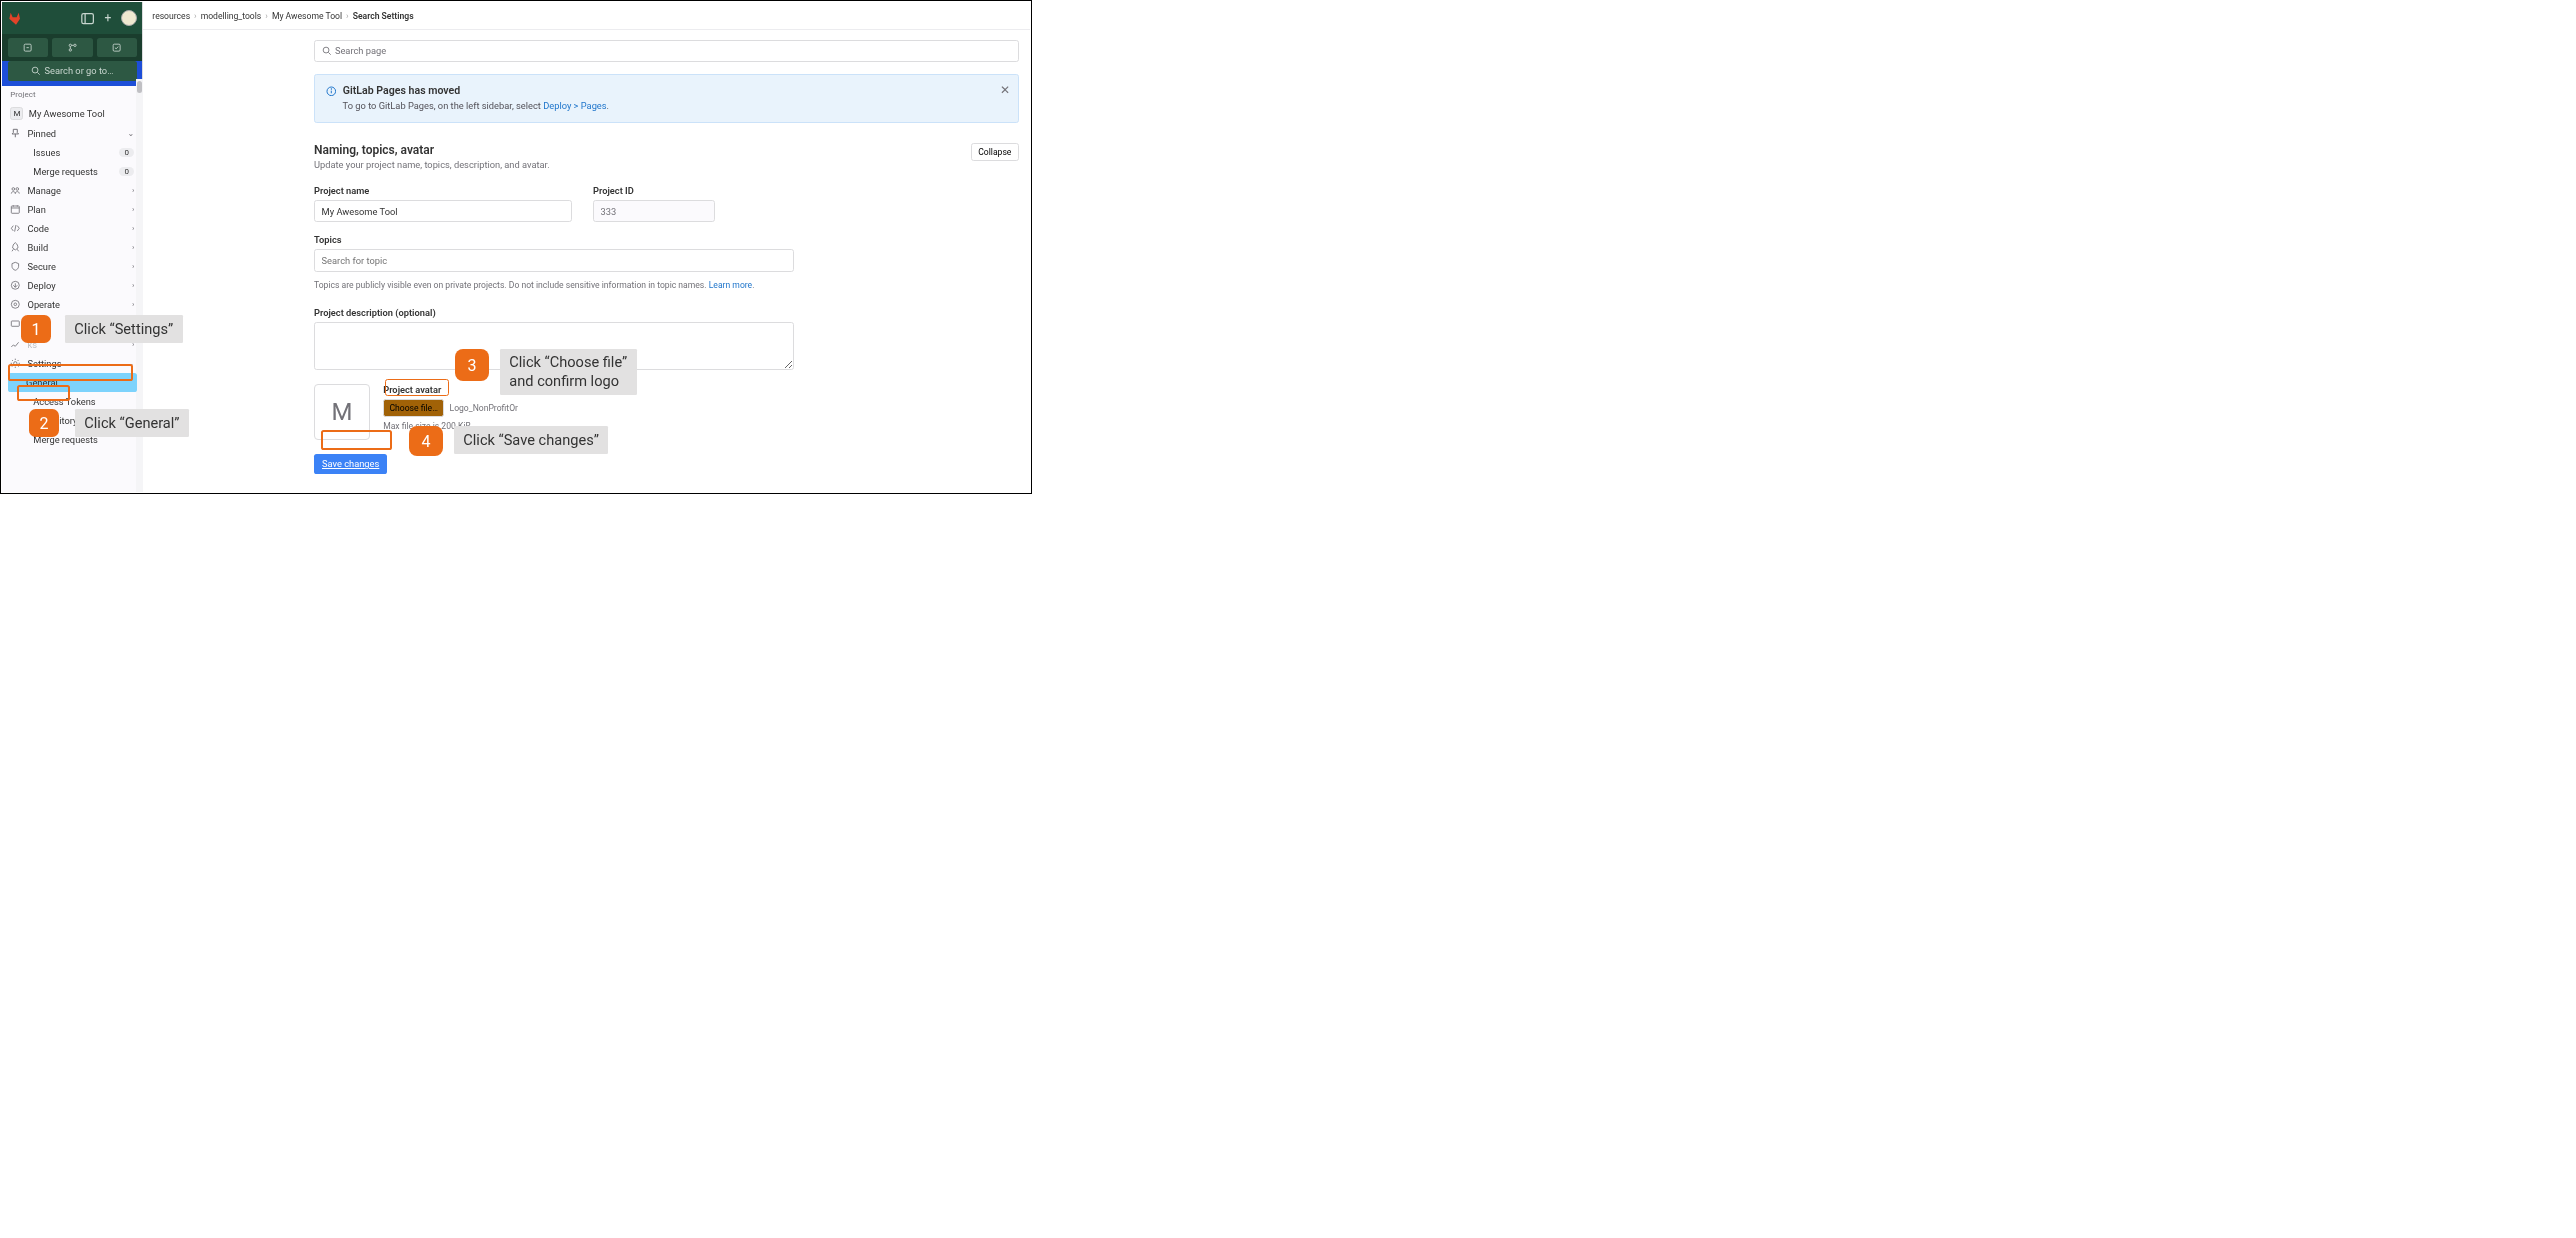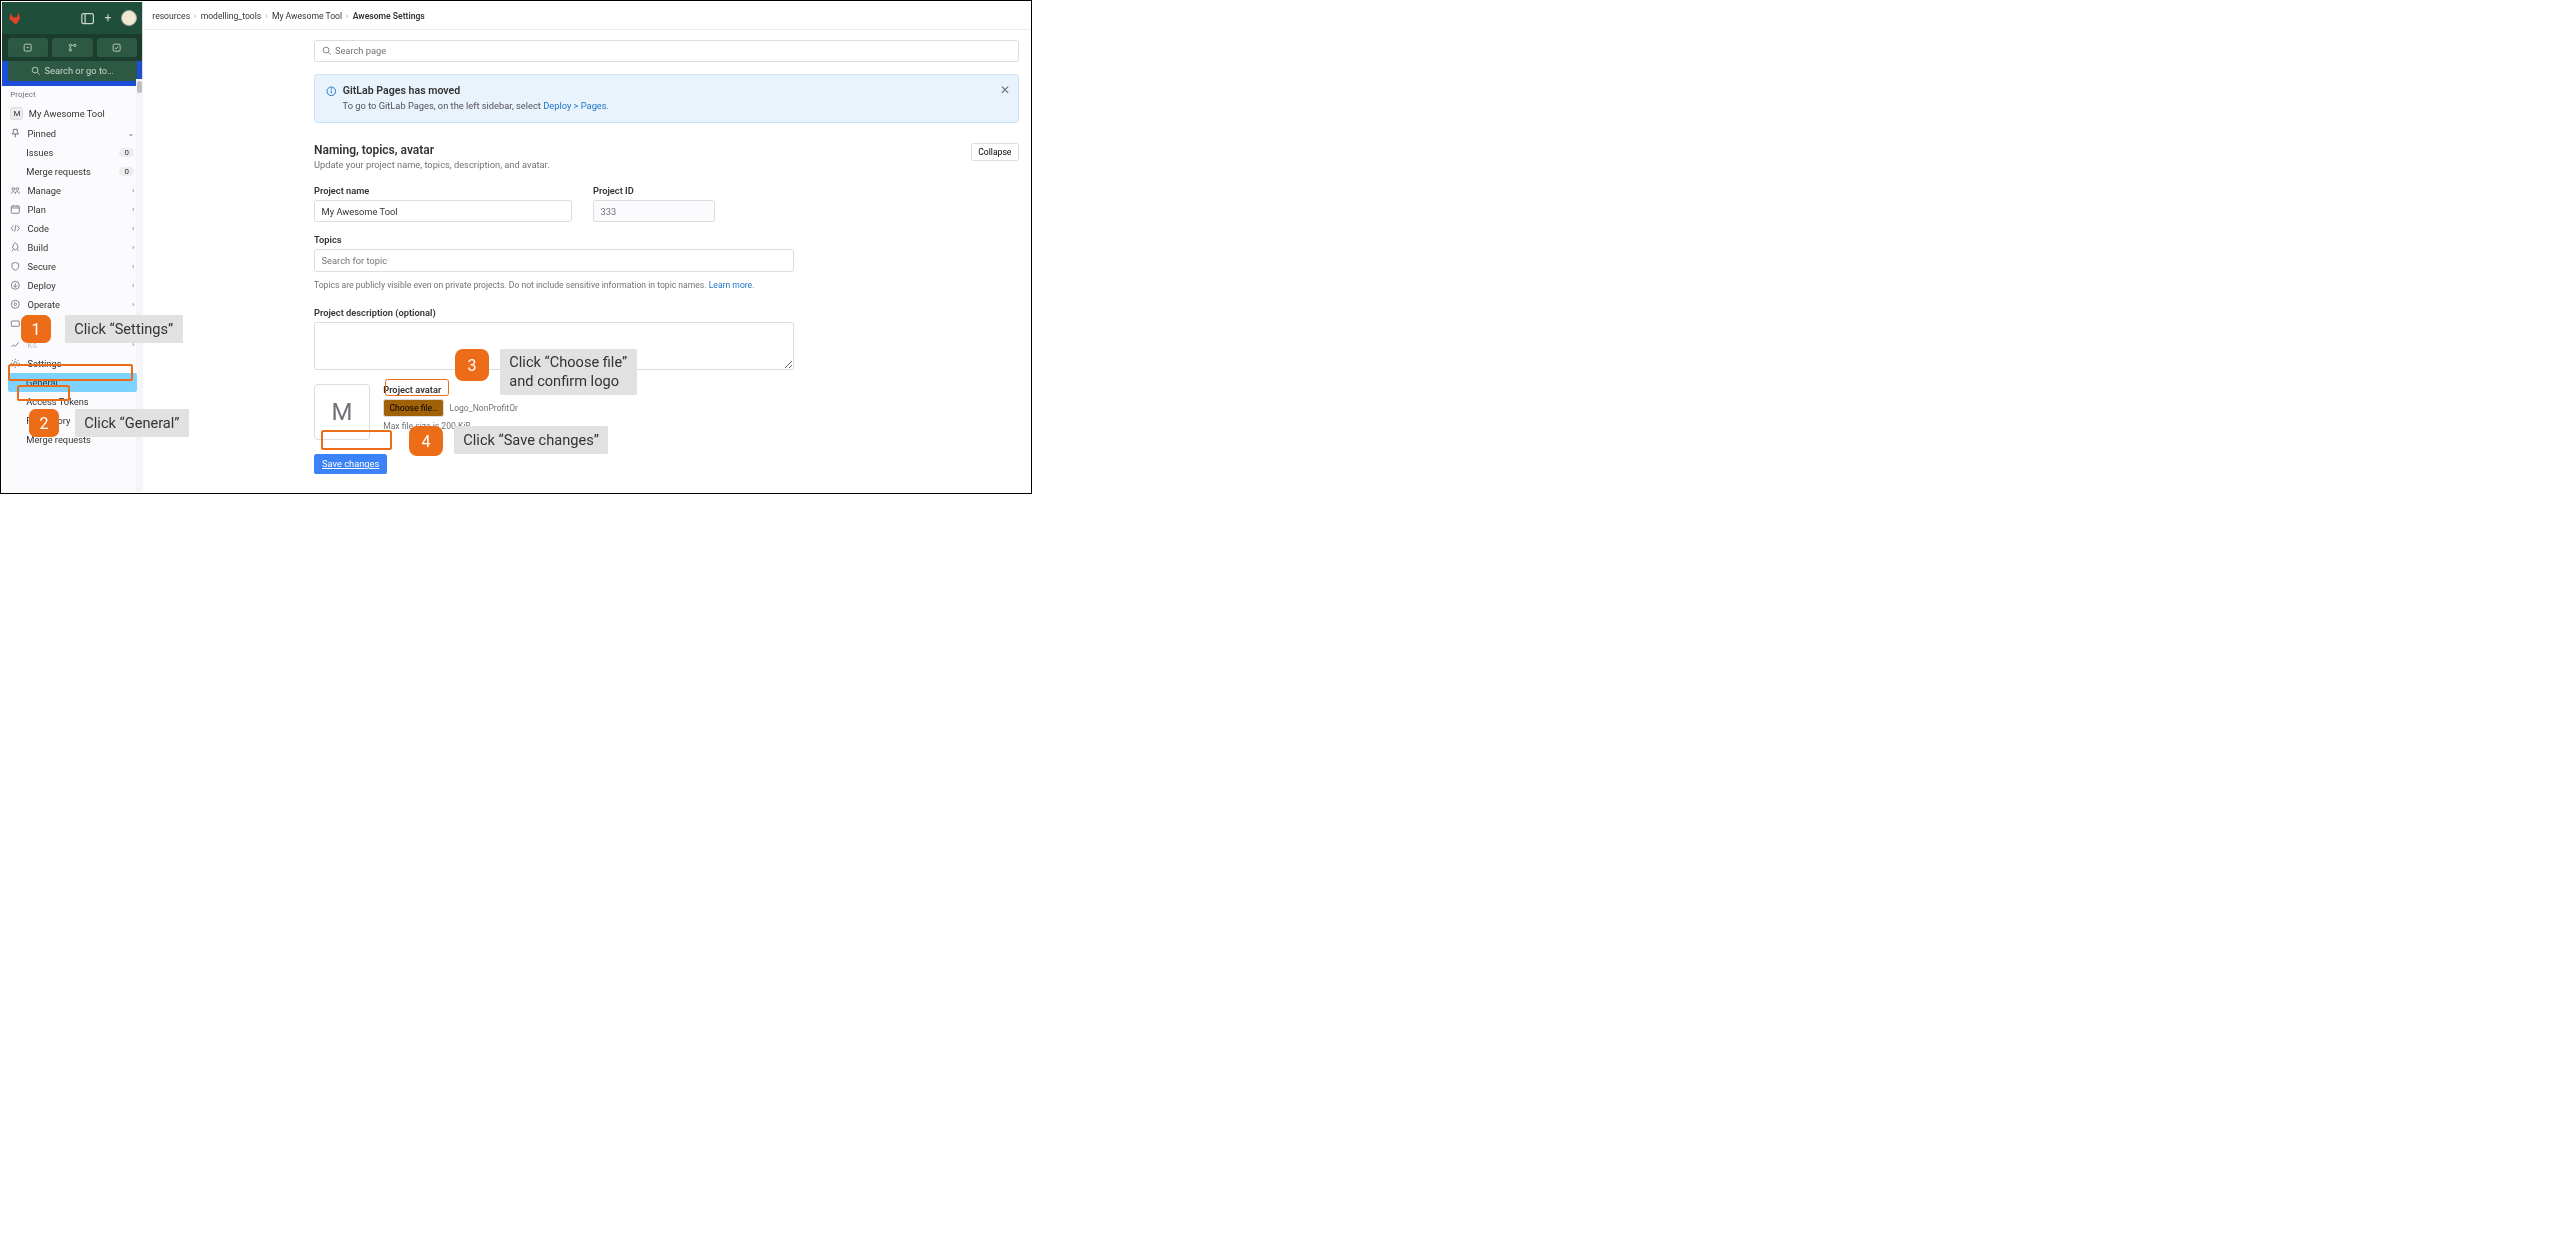--- a/index.html
+++ b/index.html
@@ -17,21 +17,21 @@
 .search-go { background: #2d5843; border: none; border-radius: 2.6px; height: 20px; width: 100%; color: #c8d6cf; cursor: pointer; display: flex; align-items: center; justify-content: center; gap: 4px; font-size: 9.3px; }
 
 .sidebar { position: absolute; left: 1.3px; top: 1.3px; bottom: 1.3px; width: 141px; background: #fbfafd; border-right: 0.7px solid #dcdcde; display: flex; flex-direction: column; }
 .scrollbar-gutter { position: absolute; left: 134px; top: 77px; bottom: 0; width: 6.6px; background: #f5f5f7; }
 .scroll-thumb { background: #c0c0c4; border-radius: 2.6px; width: 5.3px; margin-left: 0.7px; }
 
 .sb-section-label { padding: 4px 8px; font-size: 8px; color: #737278; }
 .sb-project { display: flex; align-items: center; padding: 4px 8px; gap: 5.3px; }
 .sb-project-badge { width: 13.2px; height: 13.2px; border-radius: 2.6px; background: #ececef; border: 0.7px solid #dcdcde; display: flex; align-items: center; justify-content: center; font-size: 8px; color: #333; }
 .sb-item { display: flex; align-items: center; padding: 4px 8px; gap: 6.6px; color: #333; cursor: pointer; position: relative; }
-.sb-item.sub { padding-left: 24px; font-size: 9.3px; }
+.sb-item.sub { padding-left: 31px; font-size: 9.3px; }
 .sb-item .sb-chevron { margin-left: auto; color: #737278; font-size: 8px; }
 .sb-badge { background: #ececef; border-radius: 6.6px; padding: 0 5.3px; font-size: 8px; color: #333; margin-left: auto; }
 .sb-icon { width: 10.6px; height: 10.6px; color: #737278; flex-shrink: 0; }
 .sb-item.active-general { background: #7dd3fc; border-radius: 2.6px; margin: 0 5.3px; padding-left: 18.5px; }
 
 .main { position: absolute; left: 142px; right: 1.3px; top: 1.3px; bottom: 1.3px; overflow: hidden; background: #fff; }
 .breadcrumb { padding: 6.6px 9.3px; font-size: 8.6px; color: #737278; border-bottom: 0.7px solid #ececef; min-height: 28px; display: flex; align-items: center; gap: 4px; }
 .breadcrumb span.sep { color: #aaa; }
 .breadcrumb .crumb { color: #333; }
 .breadcrumb .crumb.last { font-weight: 600; color: #333; }
@@ -248,21 +248,21 @@
 </div>
 
 <div class="main">
   <div class="breadcrumb">
     <span class="crumb">resources</span>
       <span class="sep">›</span>
     <span class="crumb">modelling_tools</span>
       <span class="sep">›</span>
     <span class="crumb">My Awesome Tool</span>
       <span class="sep">›</span>
-    <span class="crumb last">Awesome Settings</span>
+    <span class="crumb last">Search Settings</span>
   </div>
 
   <div class="content">
     <div class="search-page">
       <svg width="9.3" height="9.3" viewBox="0 0 16 16" fill="none" stroke="currentColor" stroke-width="1.5">
           <circle cx="7" cy="7" r="5"></circle>
           <line x1="11" y1="11" x2="15" y2="15"></line>
         </svg>
       <span>Search page</span>
     </div>

